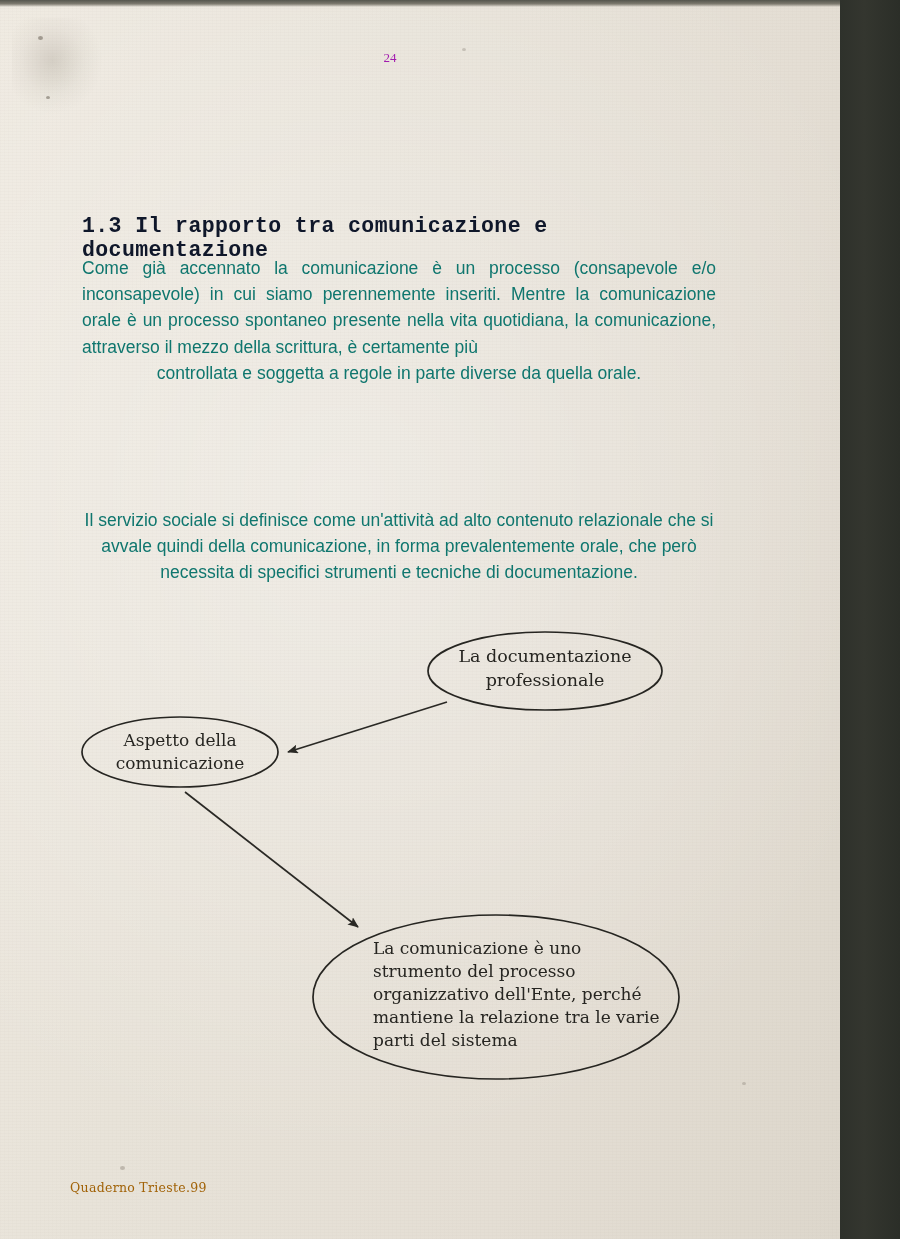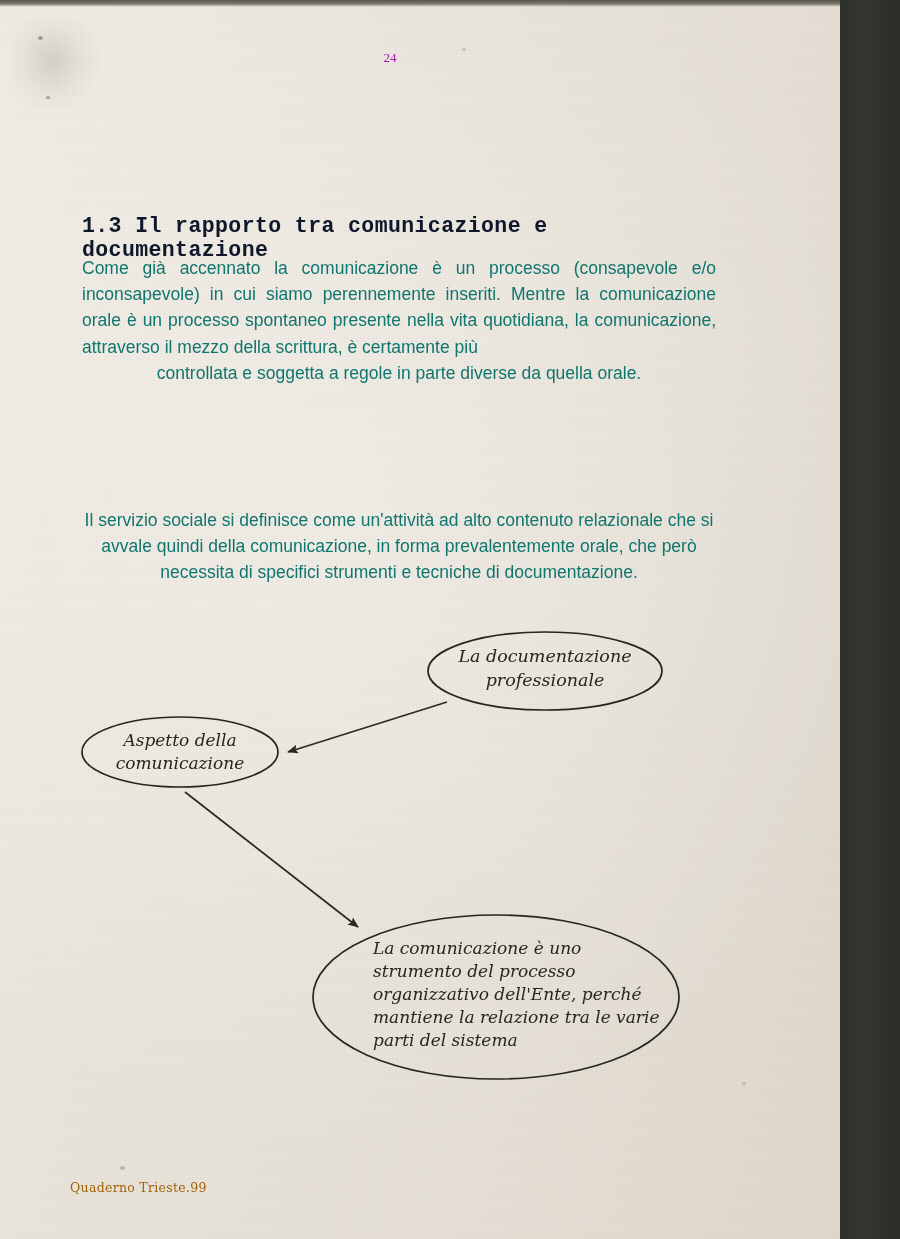--- a/index.html
+++ b/index.html
@@ -109,21 +109,20 @@
     color: #a16207;
     letter-spacing: 0.3px;
   }
 
   
   .diagram {
     position: absolute;
     left: 0; top: 600px;
     width: 840px;
     height: 520px;
-    font-style: italic;
   }
   .diagram svg {
     display: block;
   }
   .node-text {
     font-family: "DejaVu Serif", serif;
     fill: #262521;
   }
 </style>
 </head>

